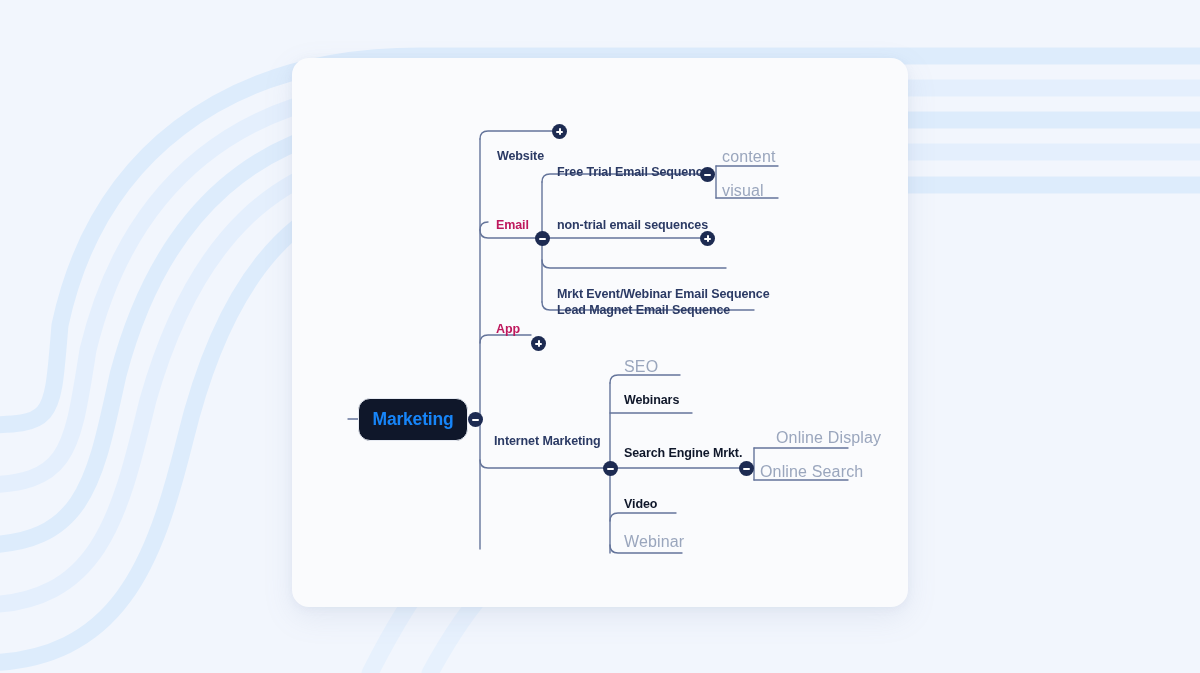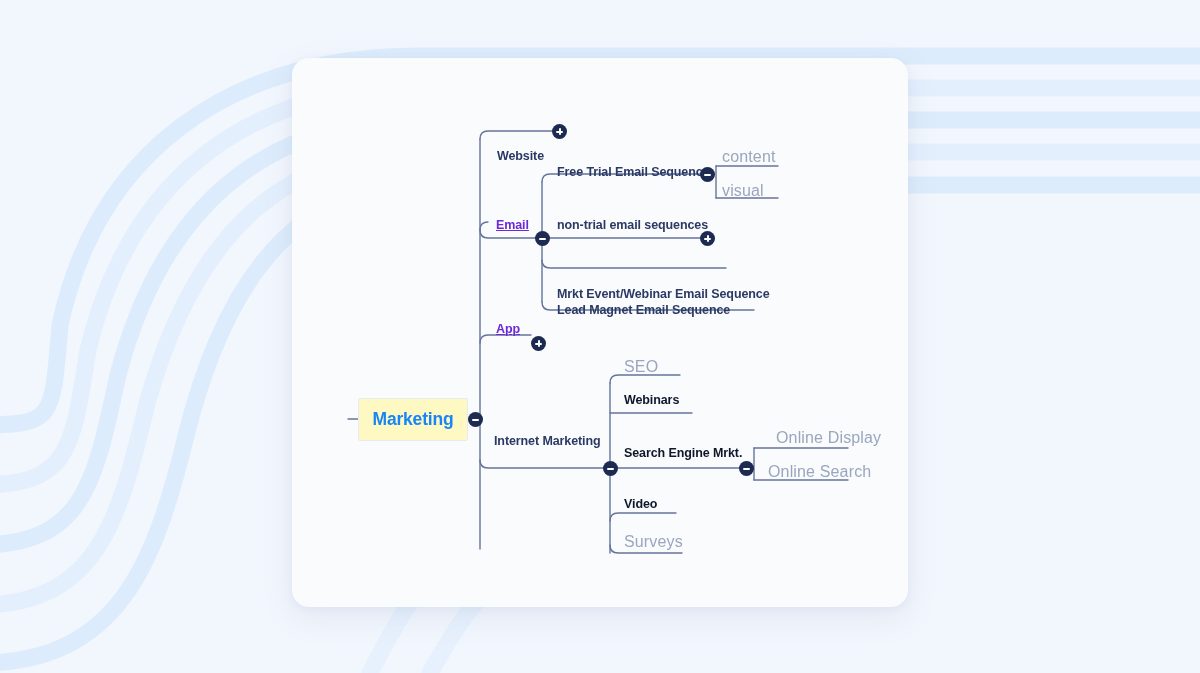--- a/index.html
+++ b/index.html
@@ -42,31 +42,31 @@
     font-size: 12.5px;
     letter-spacing: -0.1px;
   }
   .lbl-light {
     font-weight: normal;
     font-size: 16px;
     letter-spacing: 0.15px;
     text-align: right;
   }
   .c-navy  { color: #2b3a64; }
-  .c-blue  { color: #6d28d9; text-decoration: underline; }
+  .c-blue  { color: #be185d; }
   .c-green { color: #0f172a; }
   .c-gray  { color: #9aa6bd; }
 
   #root-box {
     position: absolute;
     left: 358px; top: 398px;
     width: 110px; height: 43px;
-    background: #fef9c3;
+    background: #0f172a;
     border: 1px solid #e6eaf2;
-    border-radius: 2px;
+    border-radius: 12px;
     display: flex; align-items: center; justify-content: center;
   }
   #root-box .root-text {
     color: #1785f8;
     font-weight: bold;
     font-size: 17.5px;
     letter-spacing: -0.2px;
   }
   .toggle {
     position: absolute;
@@ -204,18 +204,18 @@
 
   <div class="node-label lbl-bold c-green" style="left:624px; top:394px;">Webinars</div>
 
   <div class="node-label lbl-bold c-green" style="left:624px; top:447px;">Search Engine Mrkt.</div>
   <div class="toggle" style="left:739px; top:461px;">
     <span class="bar-h"></span>
   </div>
 
   <div class="node-label lbl-bold c-green" style="left:624px; top:498px;">Video</div>
 
-  <div class="node-label lbl-light c-gray" style="left:624px; top:534px;">Surveys</div>
+  <div class="node-label lbl-light c-gray" style="left:624px; top:534px;">Webinar</div>
 
   <div class="node-label lbl-light c-gray" style="left:776px; top:430px;">Online Display</div>
-  <div class="node-label lbl-light c-gray" style="left:760px; top:464px;margin-left:8px;">Online Search</div>
+  <div class="node-label lbl-light c-gray" style="left:760px; top:464px;">Online Search</div>
 
 </div>
 
 </body></html>

